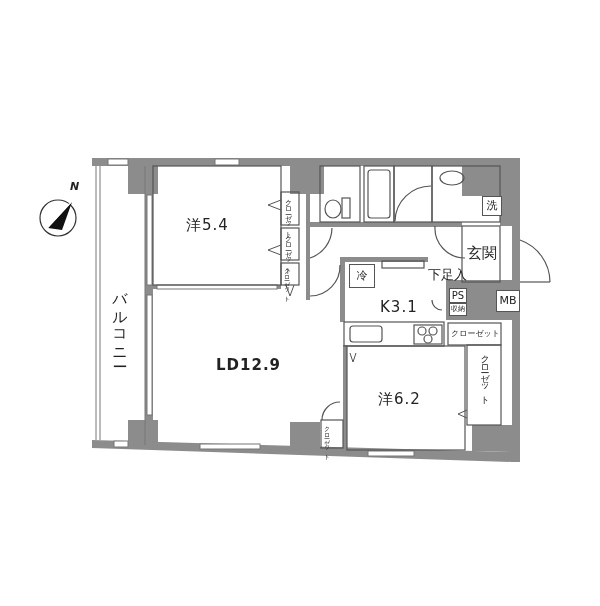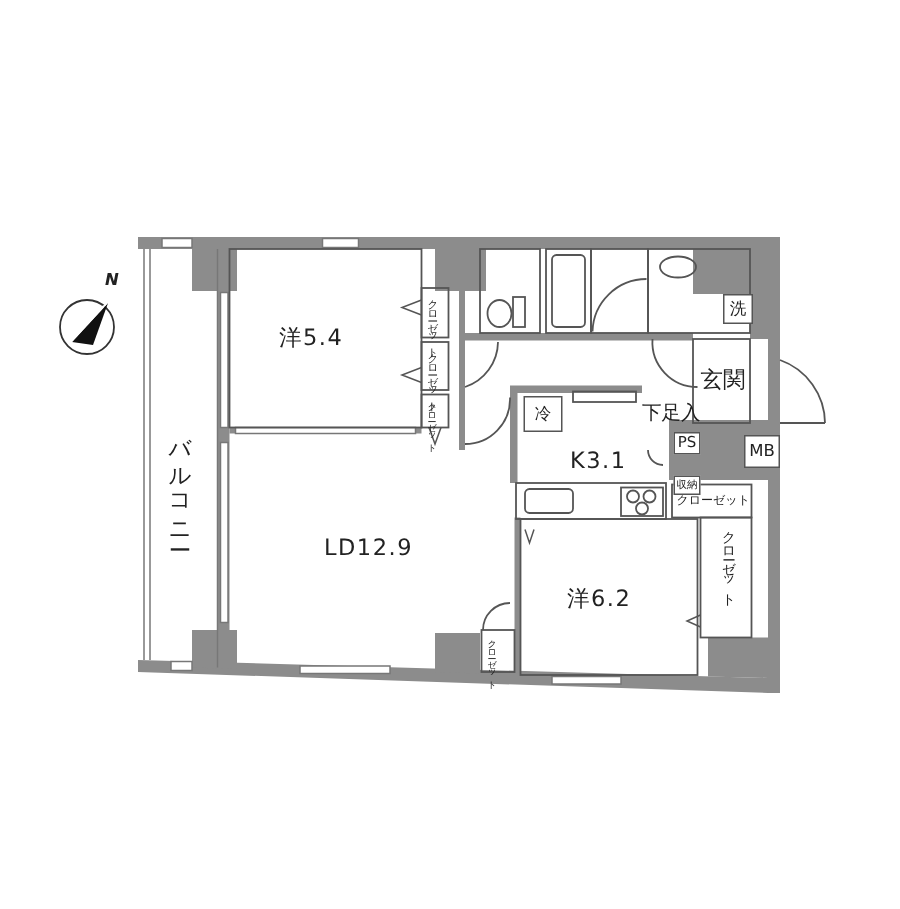--- a/index.html
+++ b/index.html
@@ -132,31 +132,31 @@
 <div style="position:absolute;left:36px;top:180px;width:60px;height:60px;">
   <svg width="60" height="60" viewBox="0 0 60 60">
     <circle cx="22" cy="38" r="18" fill="#fff" stroke="#333" stroke-width="1.2"></circle>
     <polygon points="36,22 12,48 26,50" fill="#111"></polygon>
     <polygon points="36,22 12,48 8,36" fill="#fff"></polygon>
   </svg>
   <span class="lbl" style="left:34px;top:0px;font-size:11px;font-weight:bold;font-style:italic;">N</span>
 </div>
 
 <span class="lbl room-big" style="left:186px;top:216px;">洋5.4</span>
-<span class="lbl room-big" style="left:216px;top:356px;">LD12.9</span>
+<span class="lbl room-big" style="left:216px;top:356px;font-weight:bold;">LD12.9</span>
 <span class="lbl room-big" style="left:380px;top:298px;">K3.1</span>
 <span class="lbl room-big" style="left:378px;top:390px;">洋6.2</span>
 <span class="lbl" style="left:467px;top:244px;font-size:15px;font-family:Liberation Serif, serif;">玄関</span>
 <span class="lbl vt-lg" style="left:110px;top:282px;font-size:15px;letter-spacing:2px;">バルコニー</span>
 
 <span class="lbl vt" style="left:284px;top:194px;">クローゼット</span>
 <span class="lbl vt" style="left:284px;top:230px;">クローゼット</span>
 <span class="lbl vt" style="left:284px;top:264px;font-size:6px;line-height:6px;">クローゼット</span>
 <span class="lbl vt" style="left:324px;top:422px;font-size:6px;line-height:7px;">クローゼット</span>
 <span class="lbl" style="left:451px;top:328px;font-size:8px;">クローゼット</span>
 <span class="lbl vt-lg" style="left:478px;top:348px;font-size:9px;">クローゼット</span>
 
 <span class="boxlbl" style="left:349px;top:264px;width:24px;height:22px;line-height:22px;">冷</span>
 <span class="boxlbl" style="left:482px;top:196px;width:18px;height:18px;line-height:18px;">洗</span>
 <span class="lbl" style="left:428px;top:266px;font-size:13px;">下足入</span>
 <span class="boxlbl" style="left:449px;top:288px;width:16px;height:13px;line-height:13px;font-size:10px;text-align:center;">PS</span>
-<span class="boxlbl" style="left:449px;top:317px;width:16px;height:11px;line-height:11px;font-size:7px;">収納</span>
+<span class="boxlbl" style="left:449px;top:303px;width:16px;height:11px;line-height:11px;font-size:7px;">収納</span>
 <span class="boxlbl" style="left:496px;top:290px;width:22px;height:20px;line-height:20px;font-size:11px;">MB</span>
 
 </body></html>

